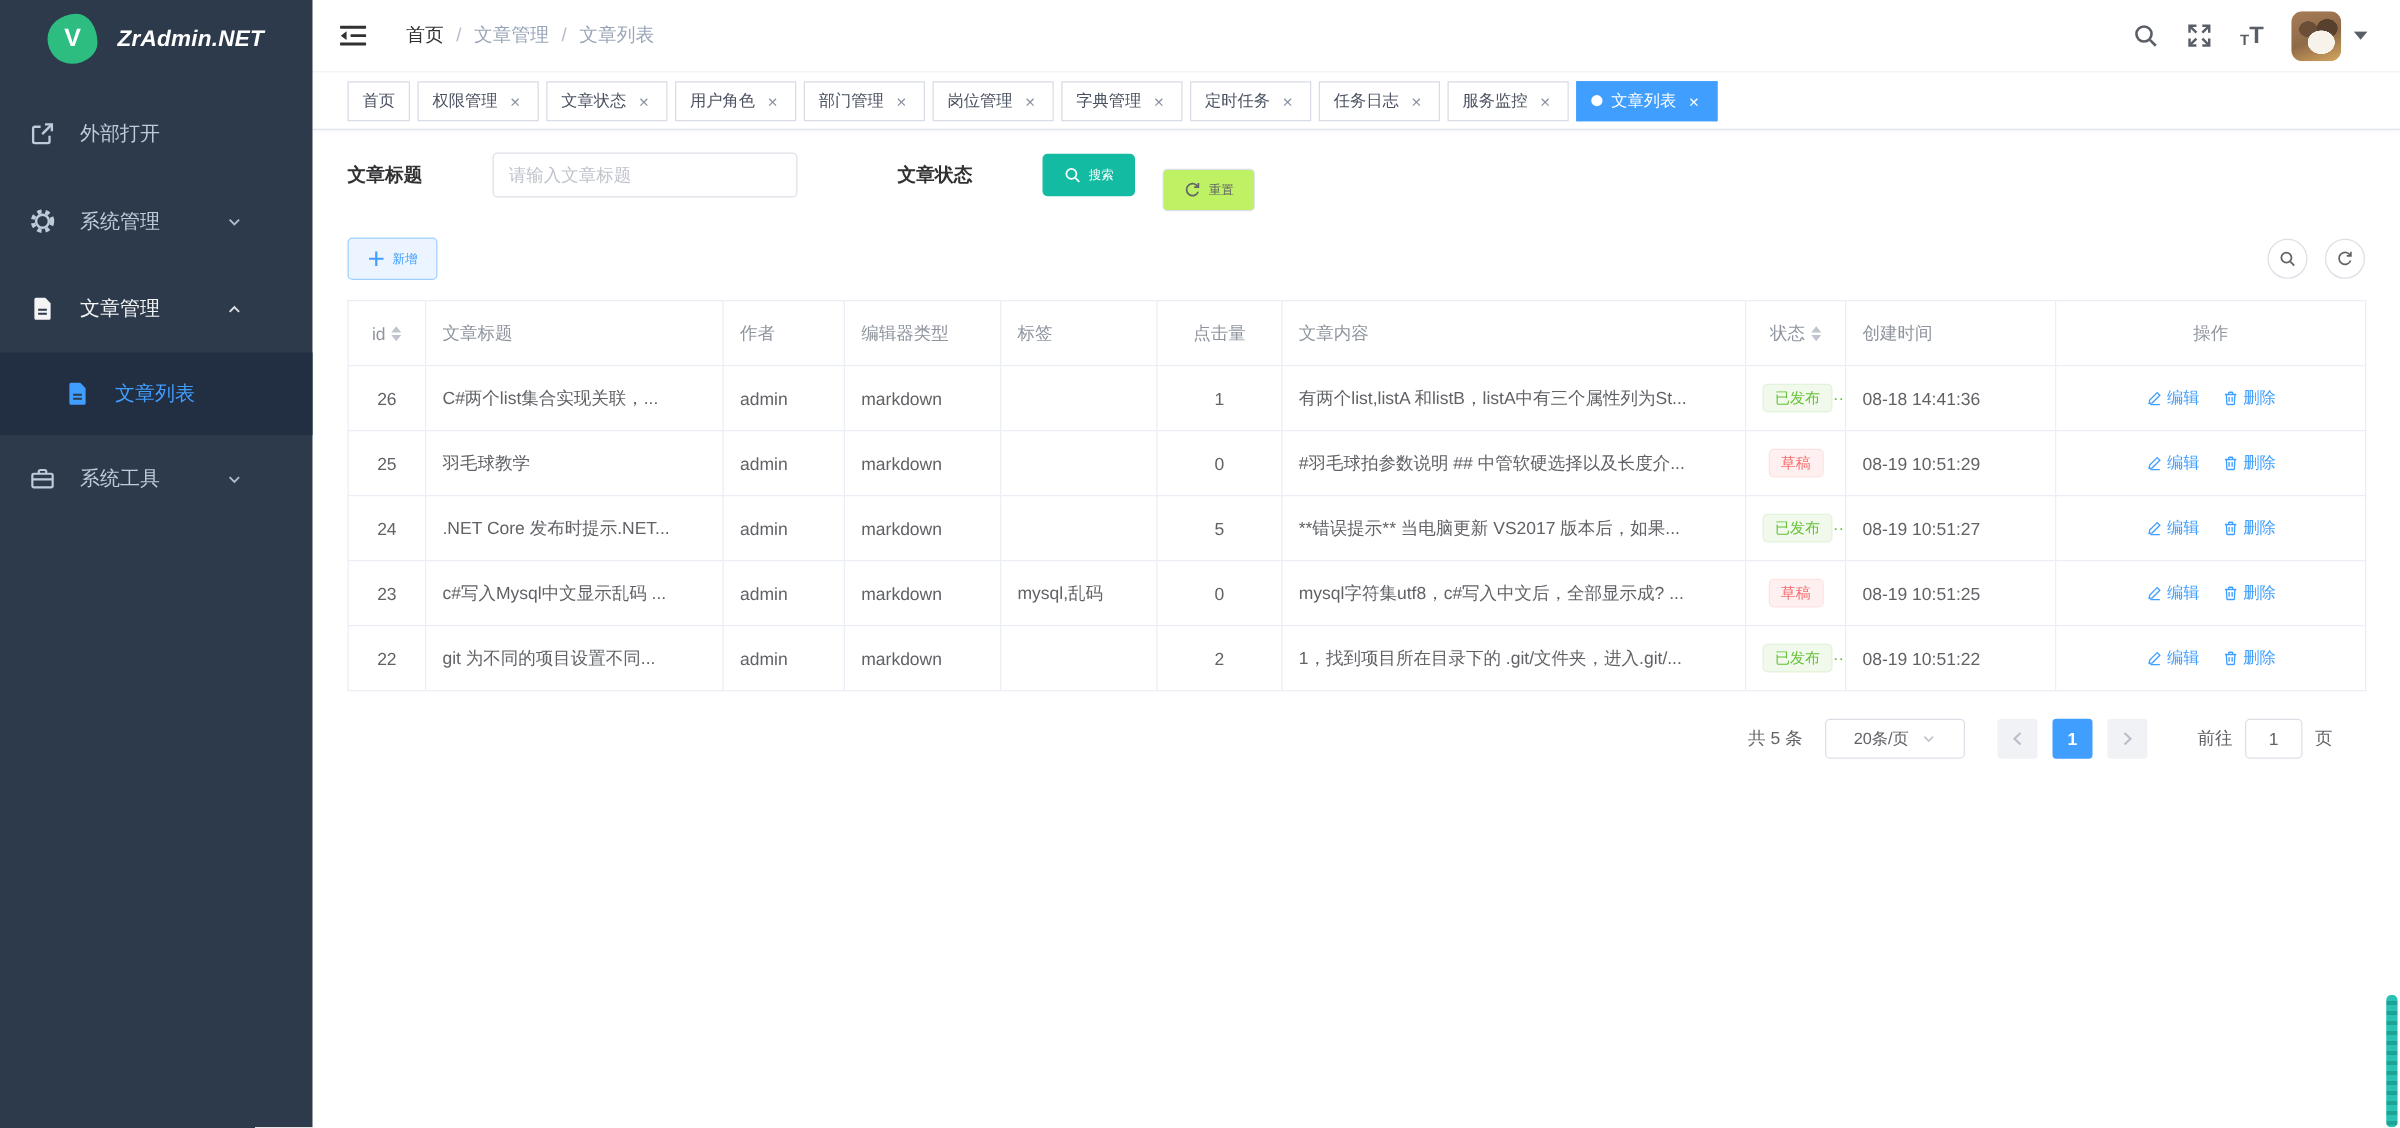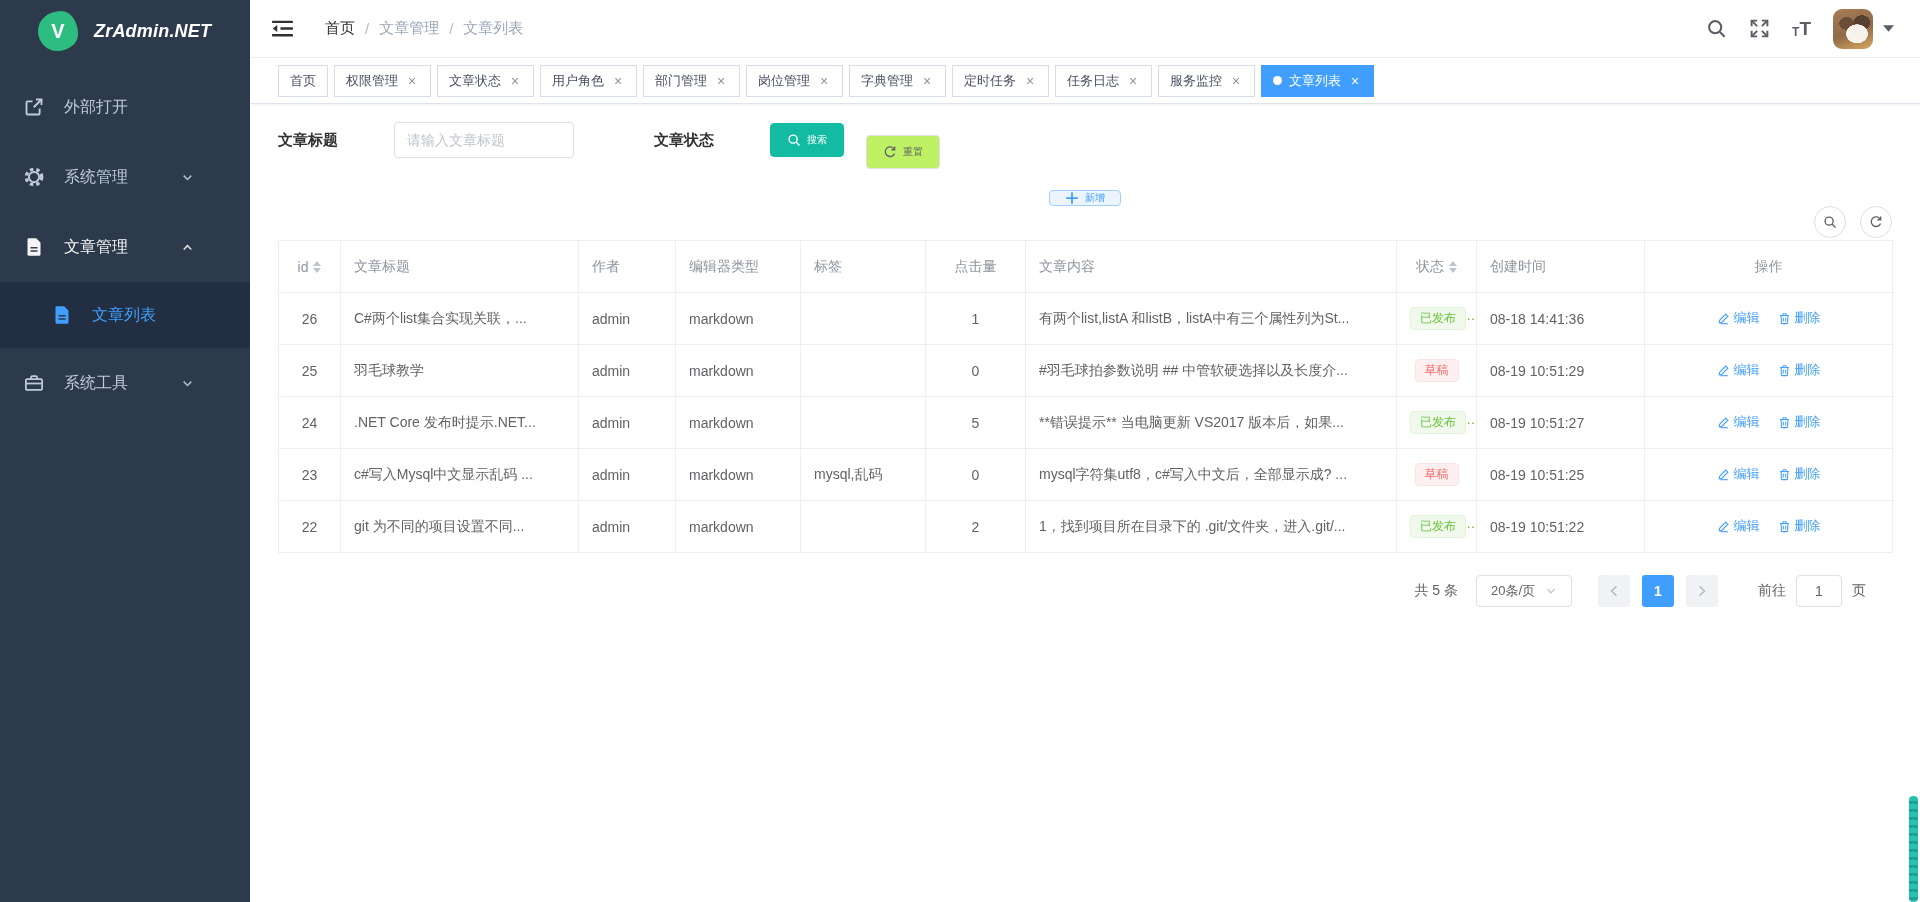--- a/index.html
+++ b/index.html
@@ -57,35 +57,35 @@
   .tab .dot { width:9px; height:9px; border-radius:50%; background:#fff; }
   .tab .close { font-size:14px; line-height:14px; width:14px; height:14px; text-align:center;
     border-radius:50%; color:#8b93a2; }
   .tab.active { background:#409eff; border-color:#409eff; color:#fff; }
   .tab.active .close { color:#fff; }
 
   
   .content { padding:0 28px; }
   .filter-row { display:flex; align-items:center; margin-top:16px; height:40px; }
   .f-label { font-size:15px; font-weight:700; color:#303133; }
-  .f-input { width:180px; height:36px; border:1px solid #dcdfe6; border-radius:4px; padding:0 12px;
+  .f-input { width:244px; height:36px; border:1px solid #dcdfe6; border-radius:4px; padding:0 12px;
     font-size:14px; color:#606266; margin-left:56px; font-family:inherit; }
   .f-input::placeholder { color:#bfc4cc; }
   .f-label.second { margin-left:80px; }
   .f-select { width:201px; height:36px; border:1px solid #dcdfe6; border-radius:4px; margin-left:62px;
     display:flex; align-items:center; padding:0 12px; font-size:14px; color:#bfc4cc; position:relative;
     cursor:pointer; background:#fff; }
   .f-select .sel-caret { position:absolute; right:10px; width:13px; height:13px; color:#c0c4cc; display:inline-flex; }
   .btn { height:34px; border-radius:4px; display:inline-flex; align-items:center; gap:6px;
     font-size:10px; padding:0 16px; cursor:pointer; border:1px solid transparent; }
   .btn .b-icon { width:14px; height:14px; display:inline-flex; }
   .btn .b-icon svg { width:100%; height:100%; }
   .btn-search { background:#13bba2; border-color:#13bba2; color:#fff; margin-left:56px; }
   .btn-reset { background:#bef264; border-color:#dcdfe6; color:#606266; margin-left:22px;margin-top:24px; }
-  .toolbar-row { display:flex; align-items:center; margin-top:30px; height:34px;flex-direction:column; }
+  .toolbar-row { display:flex; align-items:center; margin-top:30px; height:34px; }
   .btn-add { background:#ecf5ff; border-color:#a0cfff; color:#409eff; padding:0 15px; }
   .circle-btns { margin-left:auto; display:flex; gap:14px; }
   .circle-btn { width:32px; height:32px; border-radius:50%; border:1px solid #dcdfe6; background:#fff;
     color:#606266; display:flex; align-items:center; justify-content:center; cursor:pointer; }
   .circle-btn .b-icon { width:14px; height:14px; display:inline-flex; }
 
   
   .grid-wrap { margin-top:16px; }
   table.grid { width:1614px; border-collapse:collapse; font-size:14px; color:#606266; table-layout:fixed; }
   table.grid th, table.grid td { border:1px solid #ebeef5; padding:0 13px; height:52px; overflow:hidden;
@@ -102,21 +102,21 @@
   .tag.success { color:#67c23a; background:#f0f9eb; border:1px solid #e1f3d8; }
   .tag.danger { color:#f56c6c; background:#fef0f0; border:1px solid #fde2e2; }
   .op-link { color:#409eff; display:inline-flex; align-items:center; gap:4px; cursor:pointer; margin:0 9px;
     font-size:13px; }
   .op-link .b-icon { width:13px; height:13px; display:inline-flex; }
 
   
   .pagination { margin-top:22px; display:flex; align-items:center; justify-content:flex-end; font-size:14px;
     color:#606266; padding-right:26px; }
   .pg-total { margin-right:18px; }
-  .pg-size { width:96px; height:32px; border:1px solid #dcdfe6; border-radius:4px; display:flex;
+  .pg-size { width:112px; height:32px; border:1px solid #dcdfe6; border-radius:4px; display:flex;
     align-items:center; justify-content:center; gap:10px; font-size:13px; color:#606266; cursor:pointer;
     position:relative; }
   .pg-size .sel-caret { width:12px; height:12px; color:#c0c4cc; display:inline-flex; }
   .pg-nav { width:32px; height:32px; border-radius:3px; background:#f0f2f5; color:#b9bec7;
     display:flex; align-items:center; justify-content:center; cursor:pointer; }
   .pg-nav .b-icon { width:10px; height:12px; display:inline-flex; }
   .pg-prev { margin-left:26px; }
   .pg-page { width:32px; height:32px; border-radius:3px; background:#409eff; color:#fff; font-weight:600;
     display:flex; align-items:center; justify-content:center; margin:0 12px; cursor:pointer; }
   .pg-goto { margin-left:40px; display:flex; align-items:center; gap:10px; }

